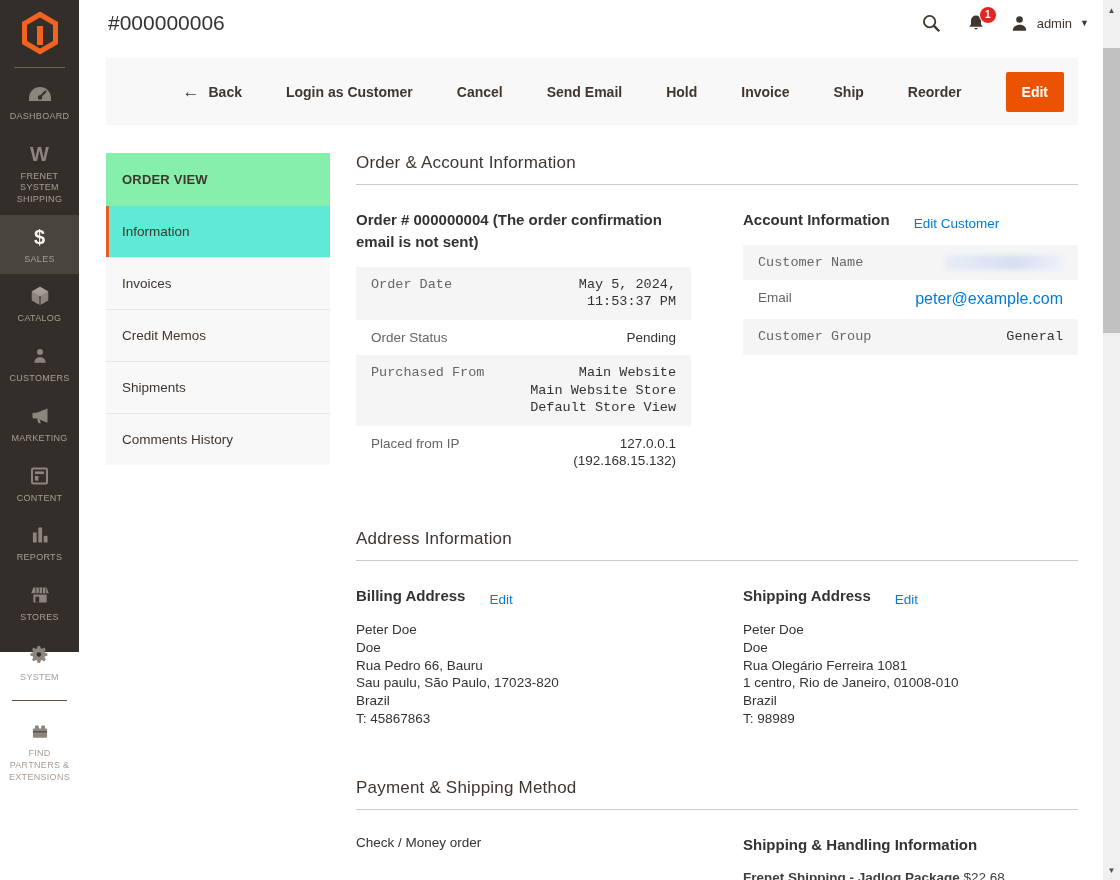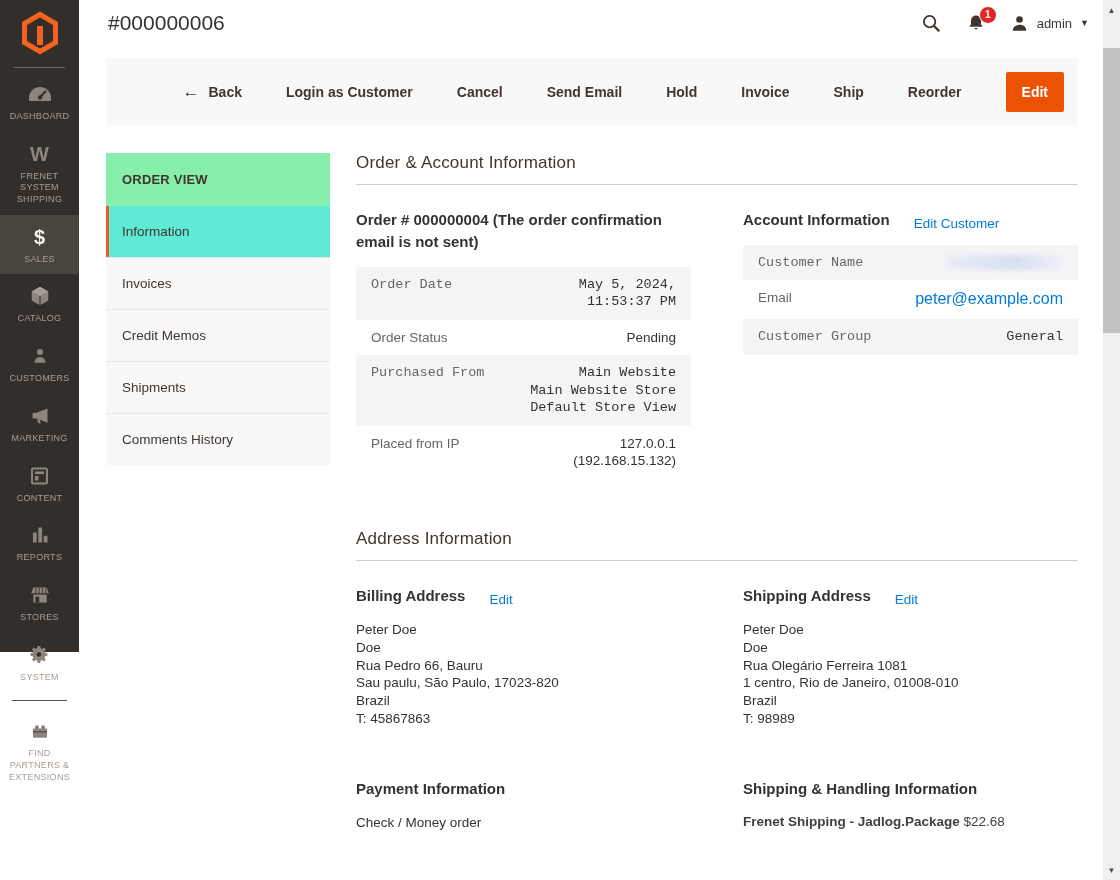--- a/index.html
+++ b/index.html
@@ -360,23 +360,23 @@
 Doe
 Rua Olegário Ferreira 1081
 1 centro, Rio de Janeiro, 01008-010
 Brazil
 T: 98989</div>
           </div>
         </div>
       </div>
 
       <div class="section">
+        <div class="section-title">Payment &amp; Shipping Method</div>
         <div class="two-col">
           <div>
-            <div class="sub-title">Payment Information</div>
             <div class="pay-line">Check / Money order</div>
 
           </div>
           <div>
             <div class="sub-title">Shipping &amp; Handling Information</div>
             <div class="ship-line">
               <span class="b">Frenet Shipping - Jadlog.Package</span>
               <span>$22.68</span>
             </div>
           </div>

